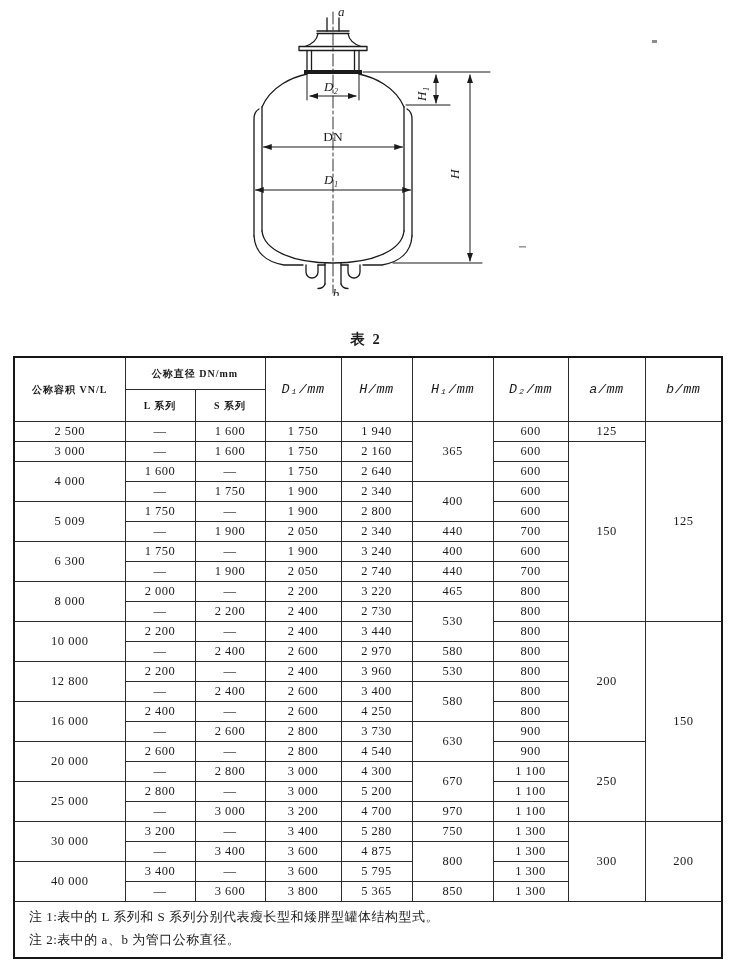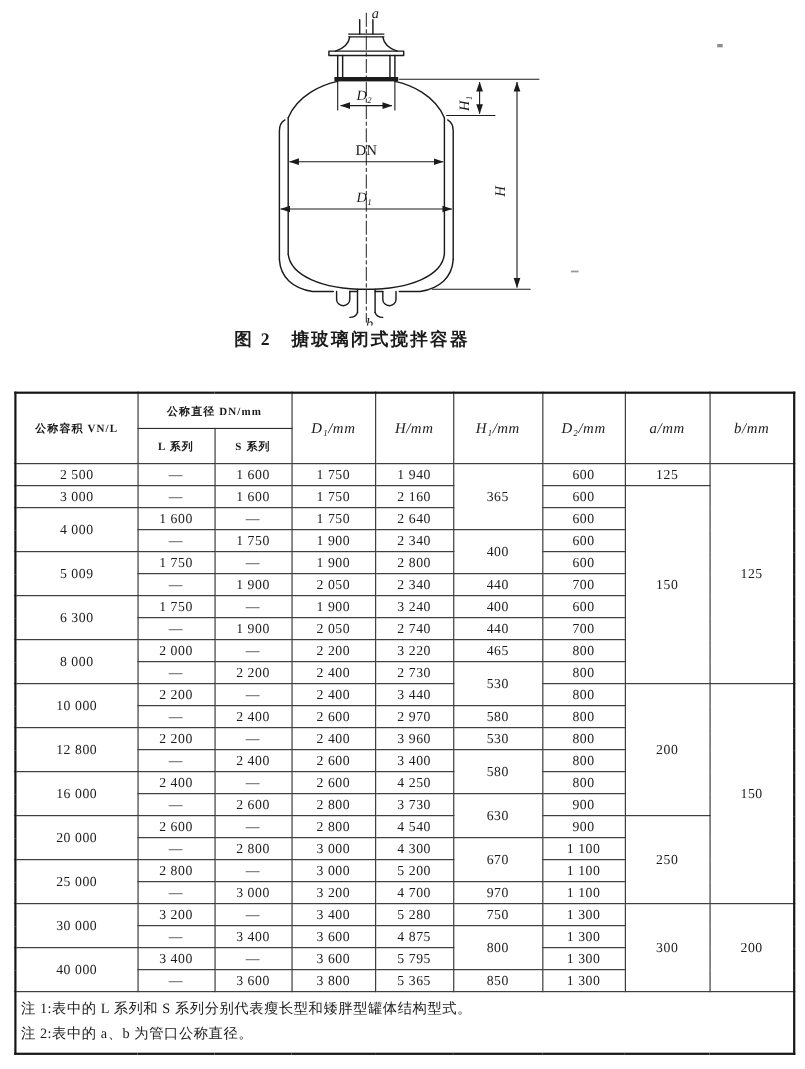--- a/index.html
+++ b/index.html
@@ -17,24 +17,24 @@
     font-size:14.5px;font-weight:bold;letter-spacing:2px;
   }
   table.dim-table{
     position:absolute;top:356px;left:13px;width:708px;
     border-collapse:collapse;table-layout:fixed;border:2px solid #161616;
   }
   .dim-table th,.dim-table td{
     border:1px solid #2b2b2b;text-align:center;vertical-align:middle;padding:0;
   }
   .dim-table thead th{font-size:10px;height:31px;font-weight:bold;letter-spacing:1px;}
-  .dim-table thead th.var{font-style:italic;font-weight:normal;letter-spacing:0.5px;font-size:13.5px;}
+  .dim-table thead th.var{font-style:italic;font-weight:normal;letter-spacing:0.5px;font-size:13.5px;font-family:Liberation Mono, monospace;}
   .dim-table tbody td{font-size:12.5px;height:19px;letter-spacing:0.5px;}
   .dim-table tfoot td{
-    text-align:left;font-size:13px;padding:3px 10px 5px 4px;line-height:1.8;
+    text-align:left;font-size:13px;padding:3px 10px 5px 14px;line-height:1.8;
     letter-spacing:0.5px;
   }
 </style>
 </head>
 <body>
 
 <div class="page">
 
   
   <svg width="732" height="296" viewBox="0 0 732 296" fill="none" stroke="#1b1b1b" stroke-width="1.3" stroke-linecap="round">
@@ -91,21 +91,21 @@
     <text x="333" y="141" font-size="13.5" text-anchor="middle">DN</text>
     <text x="331" y="184" font-size="13" font-style="italic" text-anchor="middle">D₁</text>
     <text x="426" y="94" font-size="13" font-style="italic" text-anchor="middle" transform="rotate(-90 426 94)">H₁</text>
     <text x="459" y="174" font-size="13.5" font-style="italic" text-anchor="middle" transform="rotate(-90 459 174)">H</text>
     <text x="336" y="298" font-size="13" font-style="italic" text-anchor="middle">b</text>
 
     <rect x="652" y="40" width="5" height="3" fill="#8d8d8d" stroke="none"></rect>
     <rect x="519" y="246" width="7" height="1.6" fill="#9a9a9a" stroke="none"></rect>
   </svg>
 
-  <div class="fig-caption">图 2　搪玻璃闭式搅拌容器</div>
+  <div class="tbl-title">表 2</div>
 
   
   <table class="dim-table">
     <colgroup>
       <col style="width:111px">
         <col style="width:70px">
         <col style="width:70px">
       <col style="width:76px">
         <col style="width:71px">
         <col style="width:81px">

